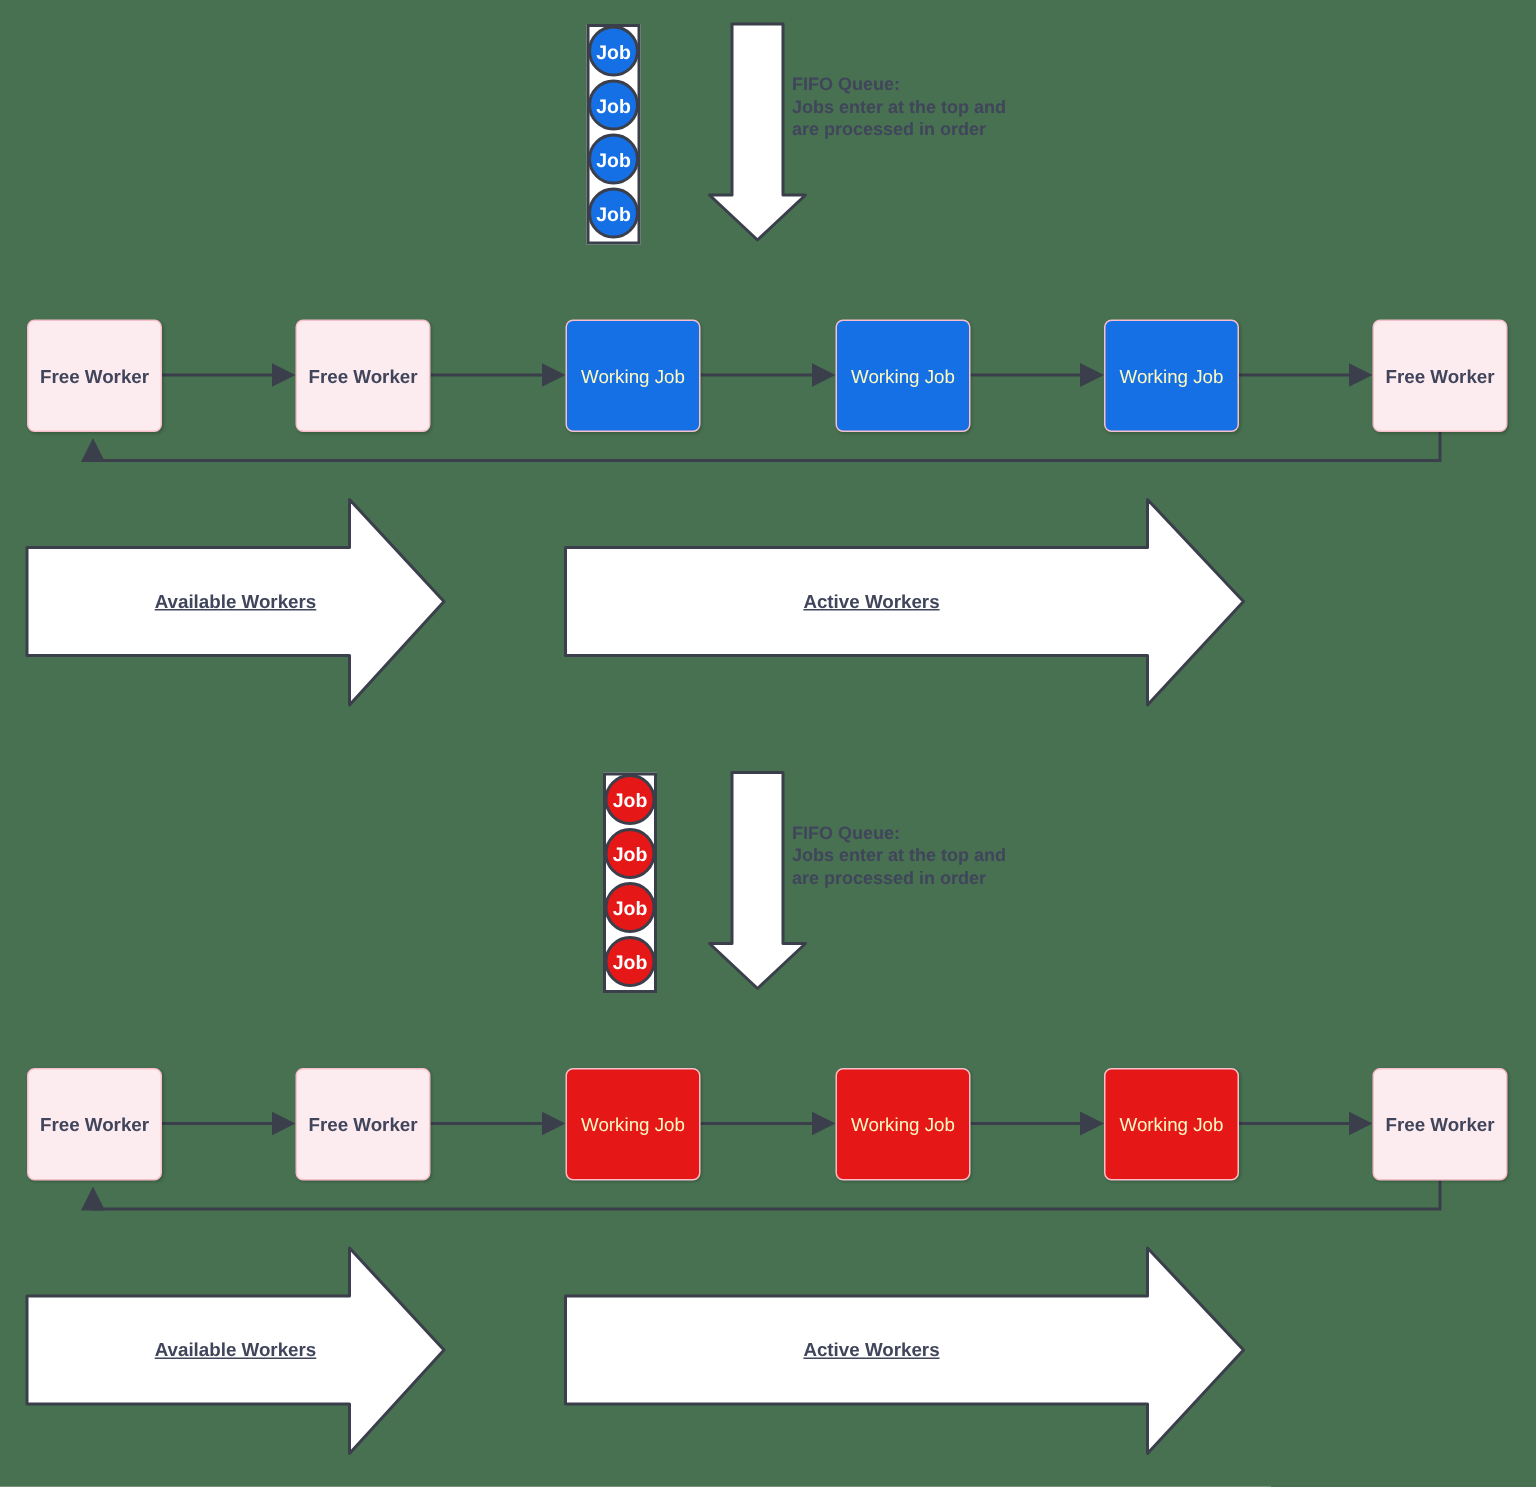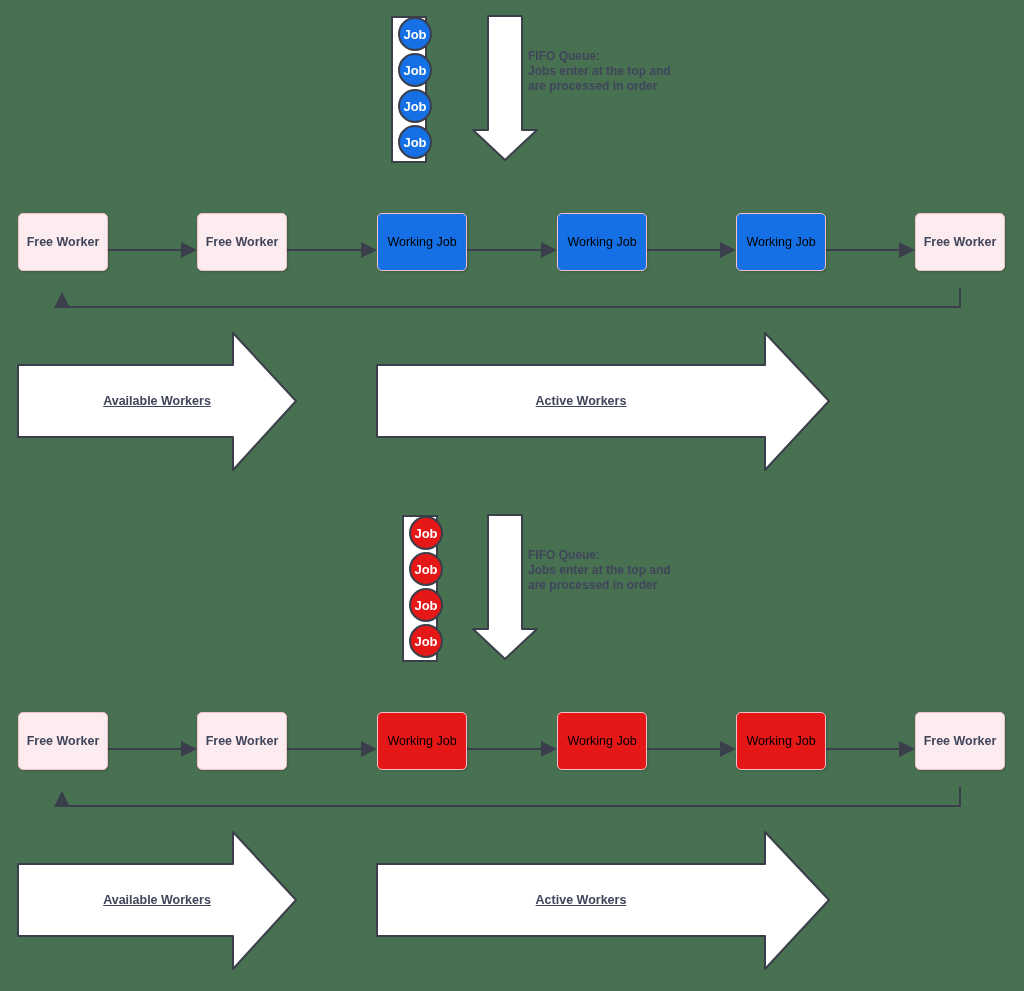--- a/index.html
+++ b/index.html
@@ -5,29 +5,29 @@
   html,body{margin:0;padding:0;}
   body{font-family:"Liberation Sans", sans-serif;}
   #canvas{position:relative;width:1024px;height:991px;background:var(--background);overflow:hidden;}
   .section{position:absolute;left:0;width:1024px;height:492px;}
   .s1{top:0;}
   .s2{top:499px;}
   .layer{position:absolute;left:0;top:0;}
   .block{fill:#ffffff;stroke:var(--dark_stroke);stroke-width:2;stroke-linejoin:round;}
   .conn{stroke:var(--dark_stroke);stroke-width:2;fill:none;}
   .ah{fill:var(--dark_stroke);}
-  .queue{position:absolute;left:391px;top:16px;width:36px;height:147px;padding-left:12px;}
+  .queue{position:absolute;left:391px;top:16px;width:36px;height:147px;}
   .s2 .queue{left:402px;}
   .queue-box{position:absolute;left:0;top:0;width:36px;height:147px;background:#ffffff;border:2px solid var(--dark_stroke);box-sizing:border-box;}
   .job{position:absolute;left:50%;width:34px;height:34px;margin-left:-17px;border-radius:50%;border:2px solid var(--dark_stroke);box-sizing:border-box;display:flex;align-items:center;justify-content:center;color:#ffffff;font-weight:bold;font-size:13px;}
   .c1{top:1px;}.c2{top:37px;}.c3{top:73px;}.c4{top:109px;}
   .note{position:absolute;left:528px;top:49px;font-size:12px;line-height:15px;font-weight:bold;color:var(--dark_text);}
-  .wbox{position:absolute;top:213px;width:90px;height:58px;border-radius:5px;border:1px solid var(--free_border);display:flex;align-items:center;justify-content:center;font-size:12.5px;box-sizing:border-box;box-shadow:1px 1px 2px rgba(0,0,0,0.18);text-align:center;}
+  .wbox{position:absolute;top:213px;width:90px;height:75px;border-radius:5px;border:1px solid var(--free_border);display:flex;align-items:center;justify-content:center;font-size:12.5px;box-sizing:border-box;box-shadow:1px 1px 2px rgba(0,0,0,0.18);text-align:center;}
   .free{background:var(--free_fill);color:var(--dark_text);font-weight:bold;}
-  .working{color:#000000;font-weight:normal;}
+  .working{color:#fef9c3;font-weight:normal;}
   .b1{left:18px;}.b2{left:197px;}.b3{left:377px;}.b4{left:557px;}.b5{left:736px;}.b6{left:915px;}
   .flowlabel{position:absolute;top:394px;font-weight:bold;font-size:12.5px;color:var(--dark_text);text-align:center;line-height:15px;text-decoration:underline;}
   .f1{left:18px;width:278px;}
   .f2{left:355px;width:452px;}
 </style>
 </head>
 <body>
 
 <div id="canvas">
 

